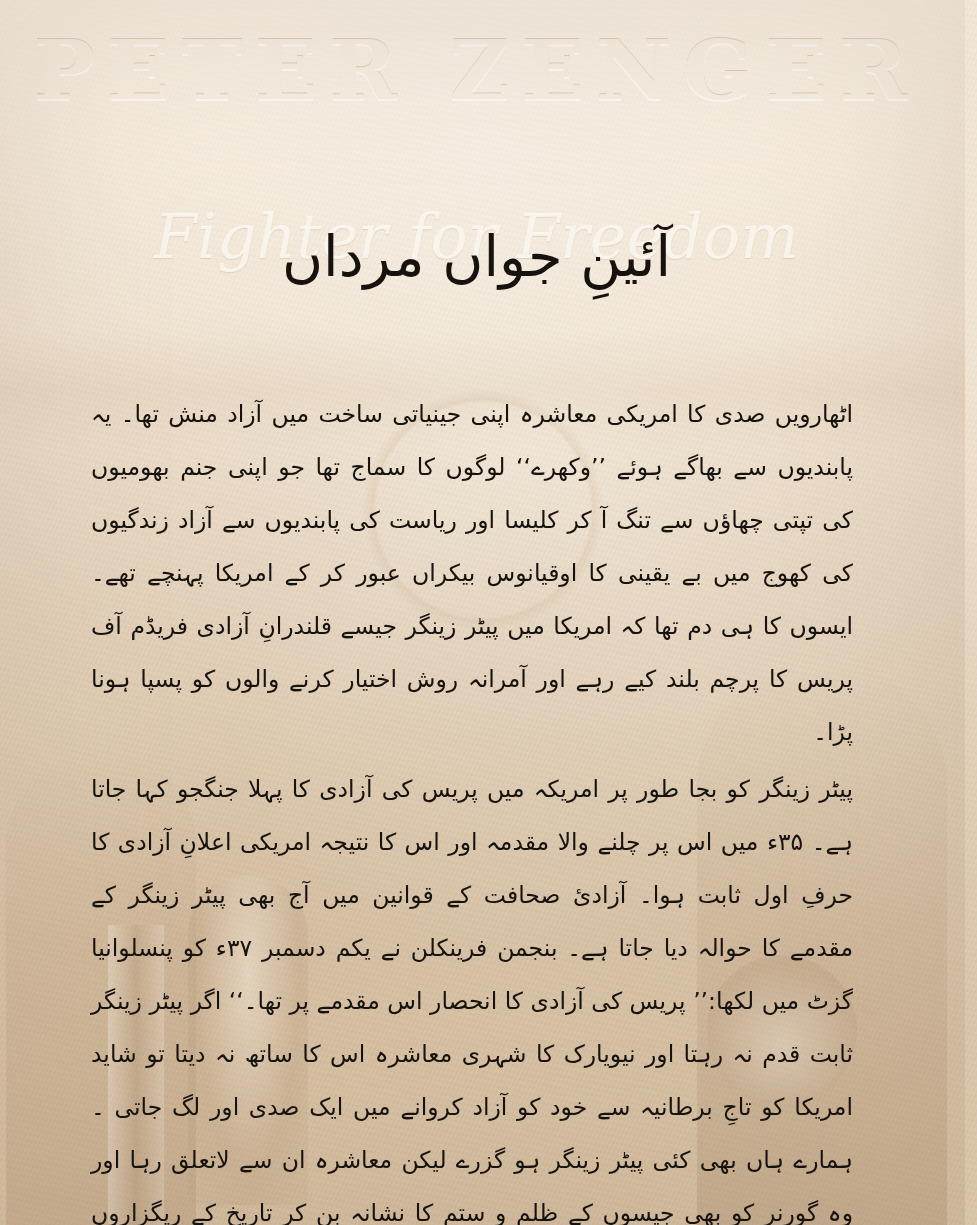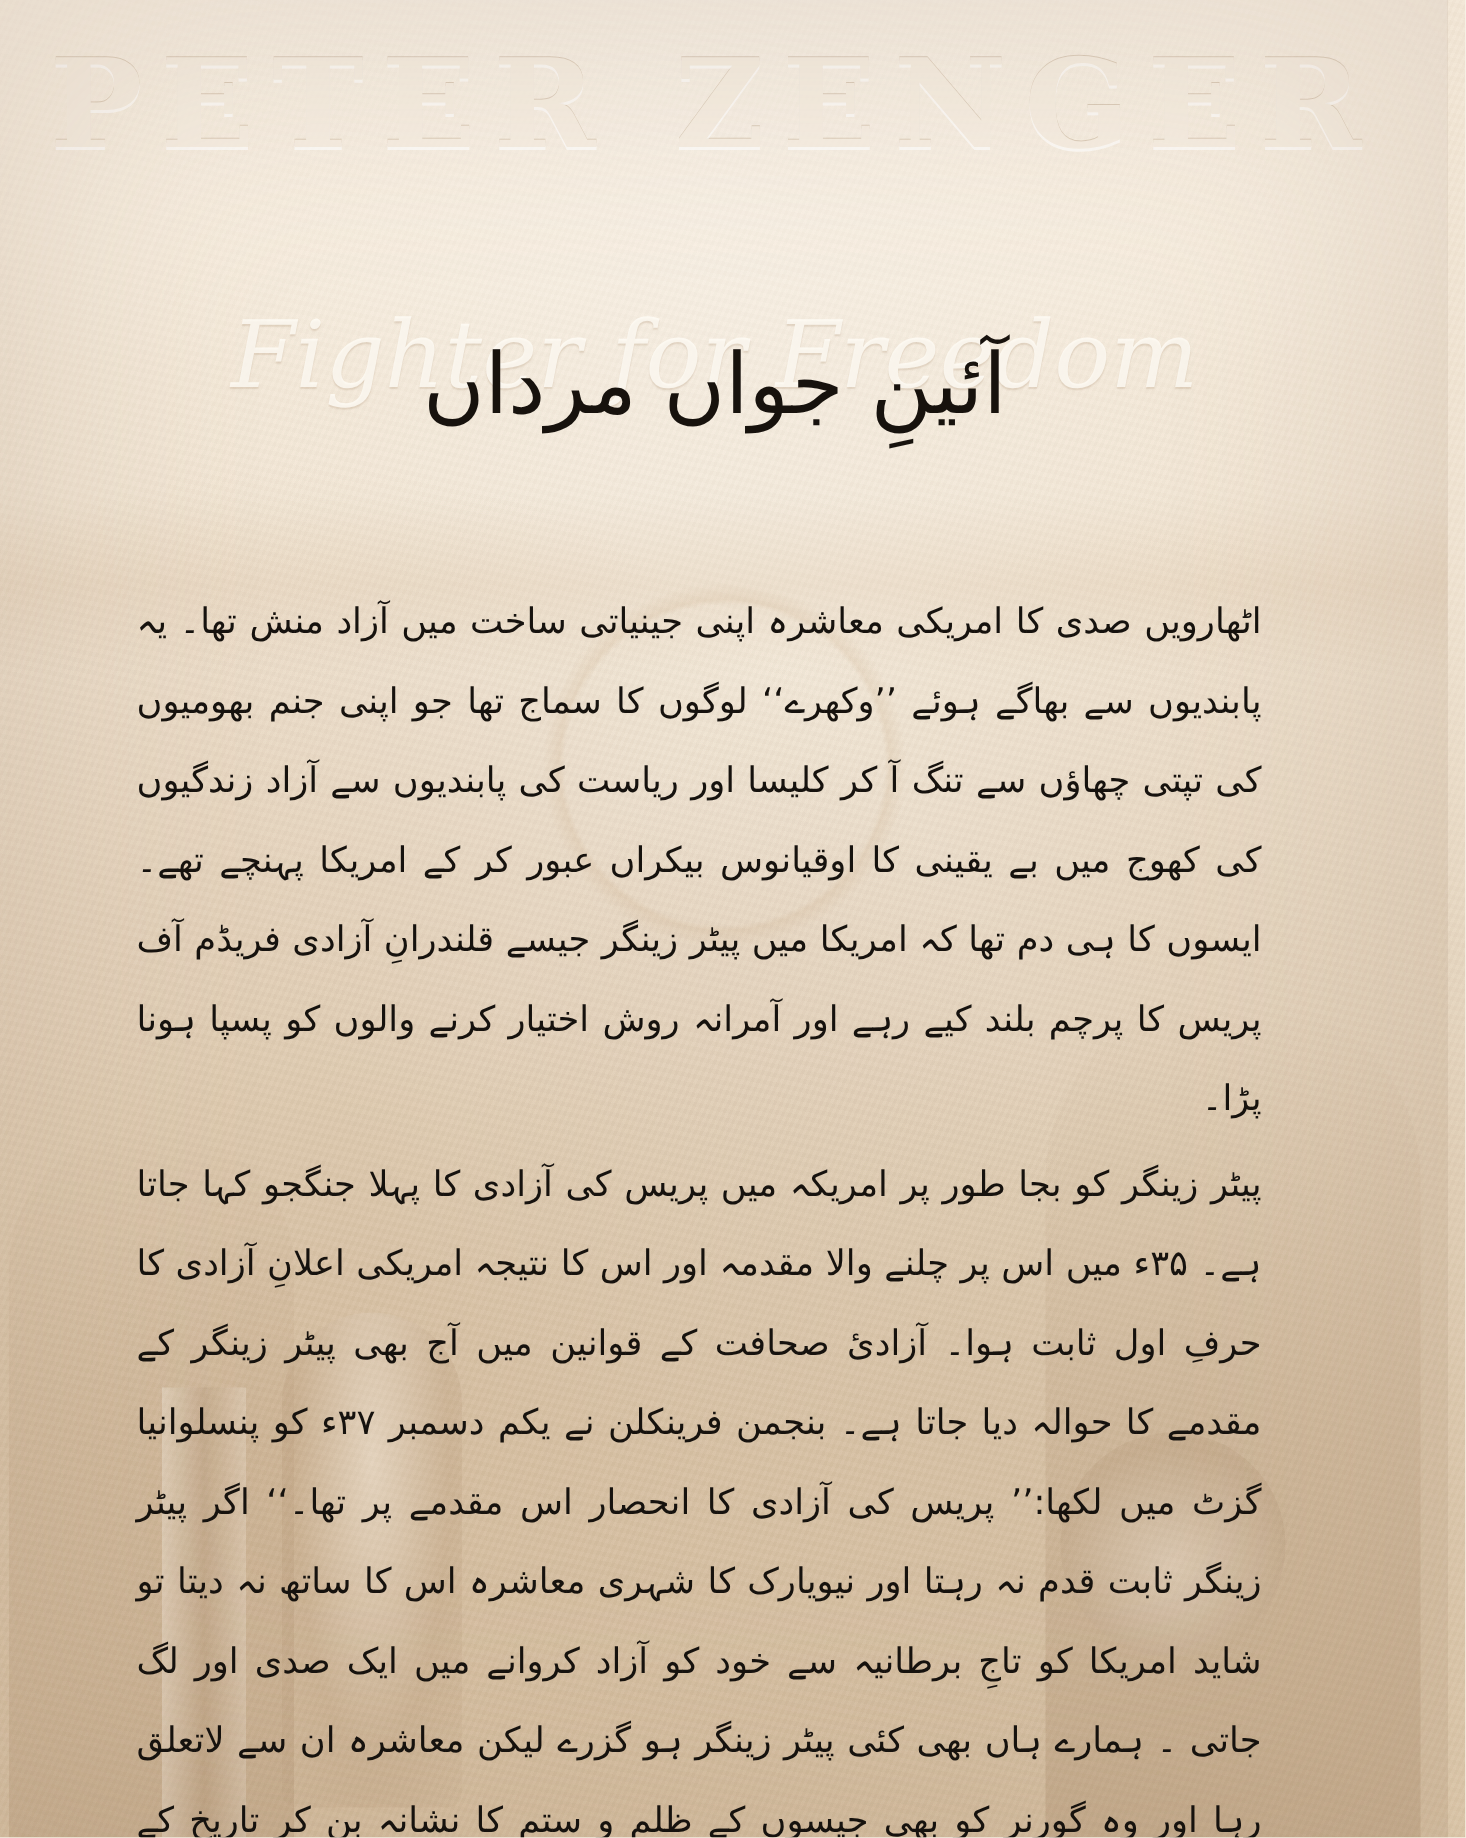--- a/index.html
+++ b/index.html
@@ -172,21 +172,21 @@
     width: 762px;
     direction: rtl;
     text-align: justify;
     text-justify: inter-word;
     color: #16120e;
     font-size: 23.5px;
     line-height: 53px;
     font-family: "DejaVu Sans", "Liberation Sans", sans-serif;
   }
   .body-block p {
-    margin: 0 12px 4px 0;
+    margin: 0 0 4px 0;
     text-align: justify;
   }
   .body-block p.last {
     margin-bottom: 0;
   }
 </style>
 </head>
 <body>
 
 <div id="page">

